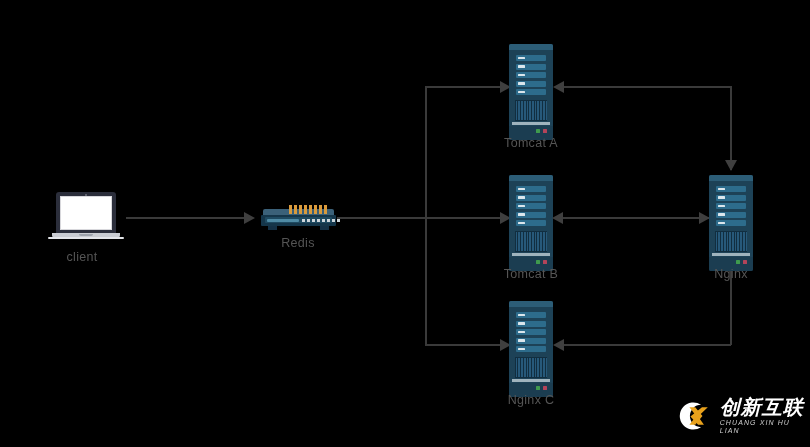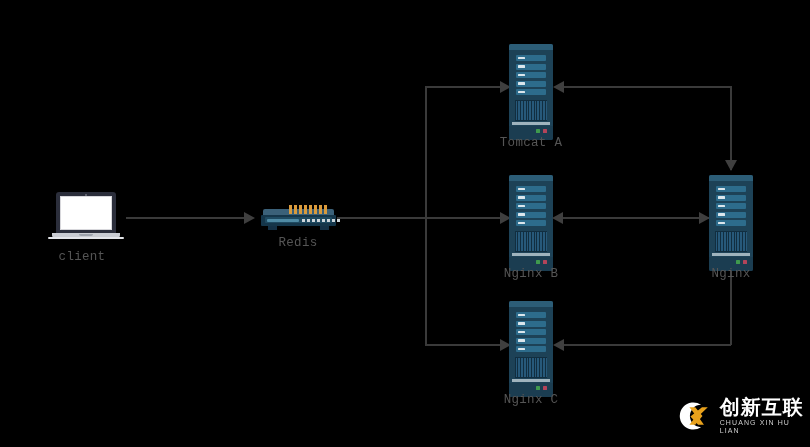--- a/index.html
+++ b/index.html
@@ -11,21 +11,21 @@
     width: 810px;
     height: 447px;
     background: #000000;
     overflow: hidden;
     font-family: "Liberation Sans", sans-serif;
   }
   .label {
     position: absolute;
     color: #555555;
     font-size: 12.5px;
-    font-family: Liberation Mono, monospace;
+    font-family: Liberation Sans, sans-serif;
     text-align: center;
     white-space: nowrap;
     letter-spacing: .3px;
   }
   
   .laptop { position: absolute; left: 52px; top: 192px; width: 68px; height: 48px; }
   .laptop-lid {
     position: absolute; left: 4px; top: 0; width: 60px; height: 42px;
     background: #2b2e3b; border-radius: 3px 3px 1px 1px;
     box-sizing: border-box; padding: 4px;
@@ -133,21 +133,21 @@
     border-left: 6px solid transparent; border-right: 6px solid transparent;
     border-top: 11px solid #3f3f3f;
   }
   .arrow.up {
     border-left: 6px solid transparent; border-right: 6px solid transparent;
     border-bottom: 11px solid #3f3f3f;
   }
   
   .watermark {
     position: absolute; left: 672px; top: 396px;
-    display: flex; align-items: center; gap: 9px;
+    display: flex; align-items: center; gap: 9px; font-style: italic;
   }
   .wm-text { display: flex; flex-direction: column; gap: 1px; }
   .wm-cn {
     color: #ffffff; font-size: 20px; font-weight: bold;
     letter-spacing: 1px; line-height: 21px;
     font-family: "DejaVu Sans", sans-serif;
   }
   .wm-py {
     color: #cfcfcf; font-size: 7px; letter-spacing: 1.1px; line-height: 8px;
     font-family: "Liberation Sans", sans-serif;
@@ -287,21 +287,21 @@
         <i></i>
         <i></i>
         <i></i>
         <i></i>
     </div>
     <div class="srv-splitter"></div>
     <div class="srv-footplate"></div>
     <div class="srv-led green"></div>
     <div class="srv-led red"></div>
   </div>
-  <div class="label" style="left:491px; top:267px; width:80px;">Nginx B</div>
+  <div class="label" style="left:491px; top:267px; width:80px;">Tomcat B</div>
 
   <div class="line h" style="left:563px; top:217px; width:146px;"></div>
   <div class="arrow left" style="left:552px; top:212px;"></div>
   <div class="arrow right" style="left:699px; top:212px;"></div>
 
   <div class="server" style="left:509px; top:301px;">
     <div class="srv-shell"></div>
     <div class="srv-captop"></div>
     <div class="srv-bays">
       <div class="srv-bay"></div>

